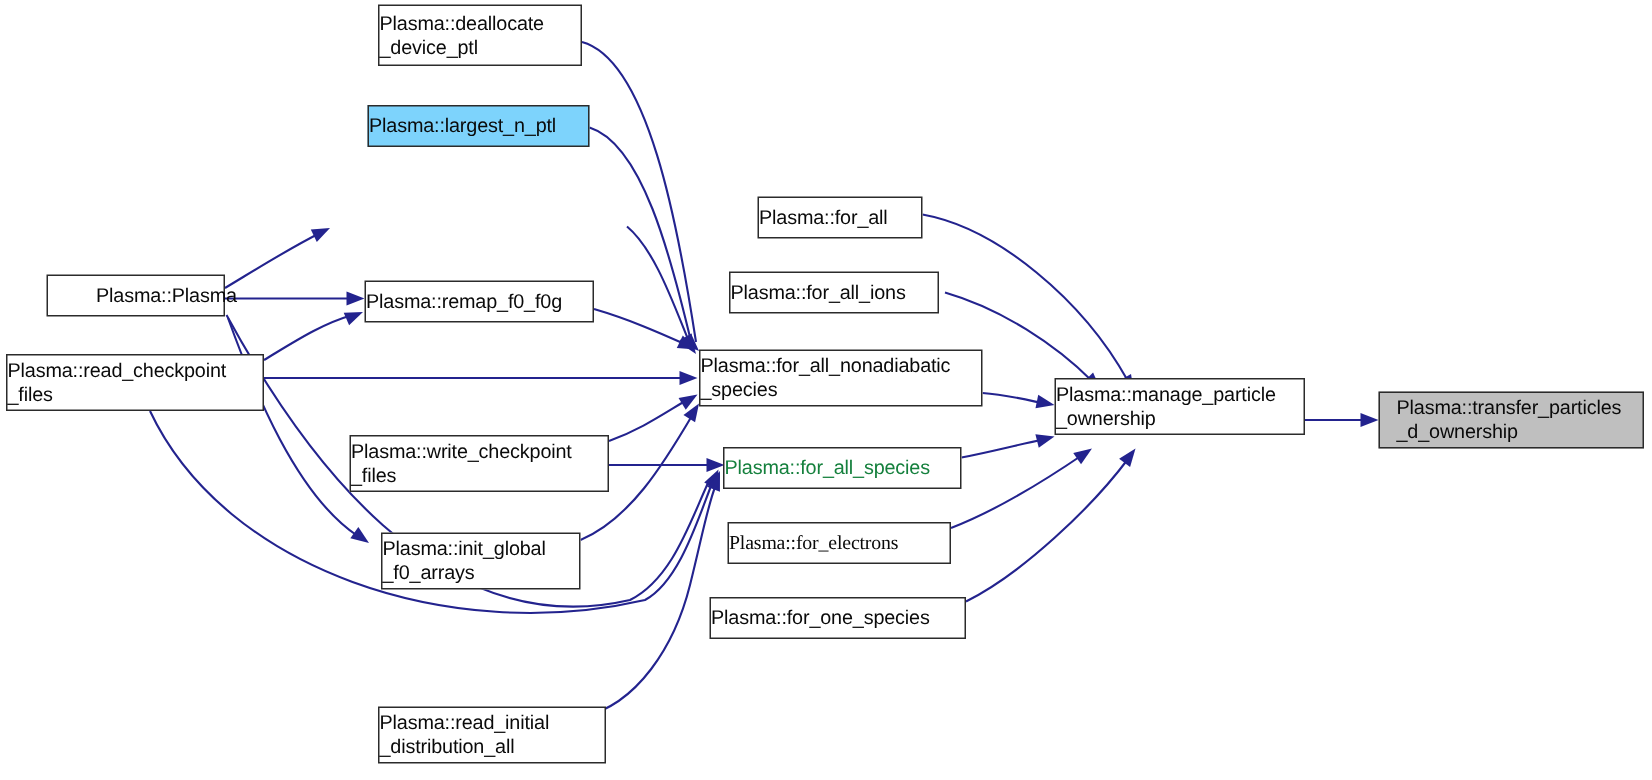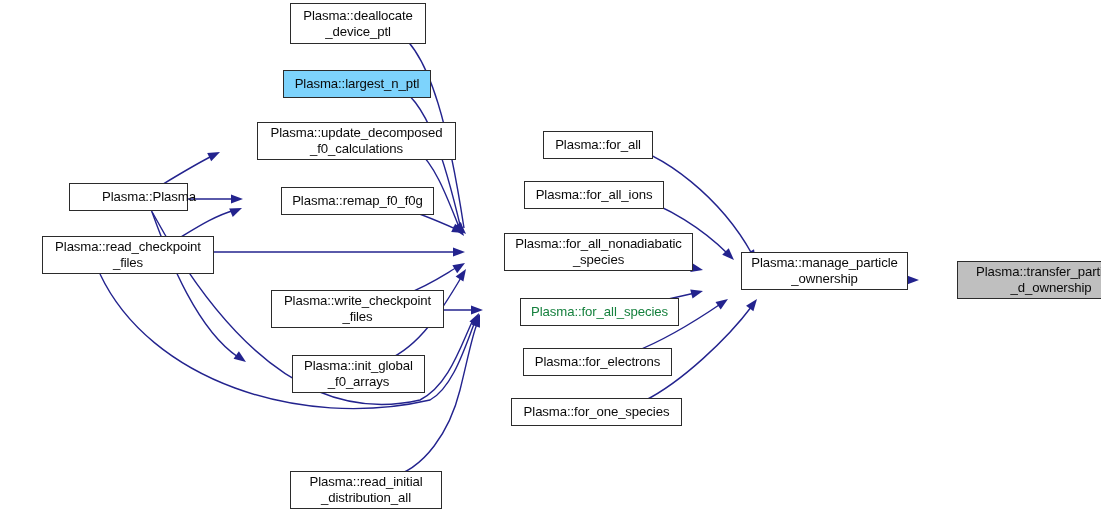--- a/index.html
+++ b/index.html
@@ -26,28 +26,26 @@
     height: 520px;
   }
   .graph-node {
     position: absolute;
     box-sizing: border-box;
     border: 1px solid #2b2b2b;
     background: #ffffff;
     color: #0a0a0a;
     font-size: 13.2px;
     line-height: 16px;
-    text-align: center;
     display: flex;
     align-items: center;
     justify-content: center;
     white-space: pre;
     letter-spacing: -0.1px;
     z-index: 5;
-    margin-left: 38px;
   }
   .graph-node.highlight {
     background: #bfbfbf;
     border-color: #2b2b2b;
   }
   .graph-node .nlabel {
     display: block;
     width: 100%;
   }
 </style>
@@ -141,36 +139,34 @@
         <polygon points="757,299 753.3899255724458,311.33399216099633 746.0703906681111,305.7604467198764" fill="#23238e"></polygon>
       </g>
       <g>
         <path d="M870,280 L911,280" fill="none" stroke="#23238e" stroke-width="1.4"></path>
         <polygon points="919,280 907,284.6 907,275.4" fill="#23238e"></polygon>
       </g>
     </svg>
 <div class="graph-node" style="left: 252px; top: 3px; width: 136px; height: 41px; background: rgb(255, 255, 255); border-color: rgb(43, 43, 43); color: rgb(10, 10, 10);"><span class="nlabel">Plasma::deallocate
 _device_ptl</span></div>
     <div class="graph-node" style="left: 245px; top: 70px; width: 148px; height: 28px; background: #7dd3fc; border-color: rgb(43, 43, 43); color: rgb(10, 10, 10);"><span class="nlabel">Plasma::largest_n_ptl</span></div>
-    <div class="graph-node" style="left: 219px; top: 122px; width: 199px; height: 38px; background: rgb(255, 255, 255); border-color: rgb(43, 43, 43); color: rgb(10, 10, 10);"><span class="nlabel">Plasma::update_decomposed
-_f0_calculations</span></div>
     <div class="graph-node" style="left: 31px; top: 183px; width: 119px; height: 28px; background: rgb(255, 255, 255); border-color: rgb(43, 43, 43); color: rgb(10, 10, 10); padding-left: 32px;"><span class="nlabel">Plasma::Plasma</span></div>
     <div class="graph-node" style="left: 243px; top: 187px; width: 153px; height: 28px; background: rgb(255, 255, 255); border-color: rgb(43, 43, 43); color: rgb(10, 10, 10);"><span class="nlabel">Plasma::remap_f0_f0g</span></div>
     <div class="graph-node" style="left: 4px; top: 236px; width: 172px; height: 38px; background: rgb(255, 255, 255); border-color: rgb(43, 43, 43); color: rgb(10, 10, 10);"><span class="nlabel">Plasma::read_checkpoint
 _files</span></div>
     <div class="graph-node" style="left: 233px; top: 290px; width: 173px; height: 38px; background: rgb(255, 255, 255); border-color: rgb(43, 43, 43); color: rgb(10, 10, 10);"><span class="nlabel">Plasma::write_checkpoint
 _files</span></div>
     <div class="graph-node" style="left: 254px; top: 355px; width: 133px; height: 38px; background: rgb(255, 255, 255); border-color: rgb(43, 43, 43); color: rgb(10, 10, 10);"><span class="nlabel">Plasma::init_global
 _f0_arrays</span></div>
     <div class="graph-node" style="left: 252px; top: 471px; width: 152px; height: 38px; background: rgb(255, 255, 255); border-color: rgb(43, 43, 43); color: rgb(10, 10, 10);"><span class="nlabel">Plasma::read_initial
 _distribution_all</span></div>
     <div class="graph-node" style="left: 505px; top: 131px; width: 110px; height: 28px; background: rgb(255, 255, 255); border-color: rgb(43, 43, 43); color: rgb(10, 10, 10);"><span class="nlabel">Plasma::for_all</span></div>
     <div class="graph-node" style="left: 486px; top: 181px; width: 140px; height: 28px; background: rgb(255, 255, 255); border-color: rgb(43, 43, 43); color: rgb(10, 10, 10);"><span class="nlabel">Plasma::for_all_ions</span></div>
     <div class="graph-node" style="left: 466px; top: 233px; width: 189px; height: 38px; background: rgb(255, 255, 255); border-color: rgb(43, 43, 43); color: rgb(10, 10, 10);"><span class="nlabel">Plasma::for_all_nonadiabatic
 _species</span></div>
     <div class="graph-node" style="left: 482px; top: 298px; width: 159px; height: 28px; background: rgb(255, 255, 255); border-color: rgb(43, 43, 43); color: #15803d;"><span class="nlabel">Plasma::for_all_species</span></div>
-    <div class="graph-node" style="left: 485px; top: 348px; width: 149px; height: 28px; background: rgb(255, 255, 255); border-color: rgb(43, 43, 43); color: rgb(10, 10, 10);"><span class="nlabel">Plasma::for_electrons</span></div>
+    <div class="graph-node" style="left: 485px; top: 348px; width: 149px; height: 28px; background: rgb(255, 255, 255); border-color: rgb(43, 43, 43); color: rgb(10, 10, 10); font-family: Liberation Serif, serif;"><span class="nlabel">Plasma::for_electrons</span></div>
     <div class="graph-node" style="left: 473px; top: 398px; width: 171px; height: 28px; background: rgb(255, 255, 255); border-color: rgb(43, 43, 43); color: rgb(10, 10, 10);"><span class="nlabel">Plasma::for_one_species</span></div>
     <div class="graph-node" style="left: 703px; top: 252px; width: 167px; height: 38px; background: rgb(255, 255, 255); border-color: rgb(43, 43, 43); color: rgb(10, 10, 10);"><span class="nlabel">Plasma::manage_particle
 _ownership</span></div>
     <div class="graph-node highlight" style="left: 919px; top: 261px; width: 177px; height: 38px; background: rgb(191, 191, 191); border-color: rgb(43, 43, 43); color: rgb(10, 10, 10); padding-left: 11px;"><span class="nlabel">Plasma::transfer_particles
 _d_ownership</span></div>
   </div>
 
 </body></html>

